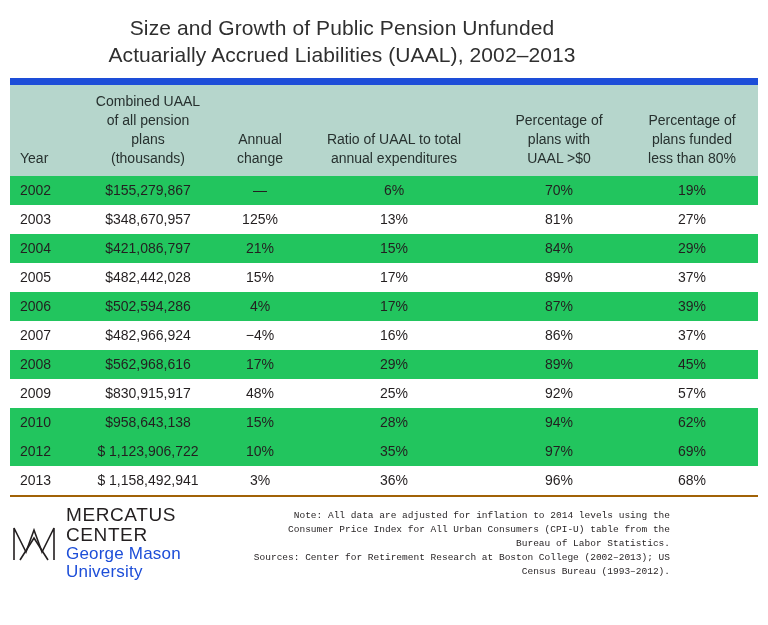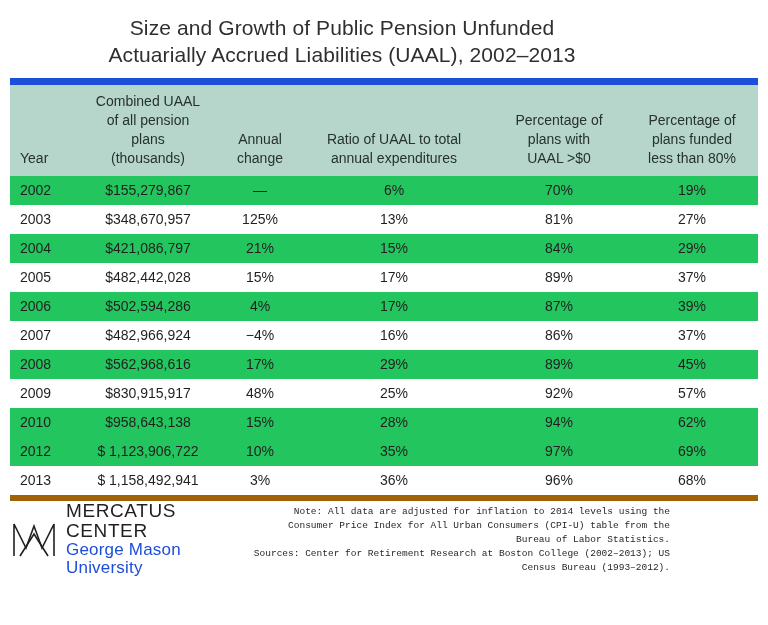--- a/index.html
+++ b/index.html
@@ -69,37 +69,37 @@
     text-align: left;
     padding-left: 10px;
   }
   table.data tbody tr.odd td {
     background: #22c55e;
   }
   table.data tbody tr.even td {
     background: #ffffff;
   }
   table.data tbody tr:last-child td {
-    border-bottom: 6px solid #a16207;
+    border-bottom: 2px solid #a16207;
   }
 
   
   col.c1 { width: 62px; }
   col.c2 { width: 152px; }
   col.c3 { width: 72px; }
   col.c4 { width: 196px; }
   col.c5 { width: 134px; }
   col.c6 { width: 132px; }
 
   
   .footer {
     display: flex;
     align-items: flex-start;
     justify-content: center;
-    padding: 0 14px 0 10px;
+    padding: 8px 14px 0 10px;
   }
   .brand {
     display: flex;
     align-items: center;
     gap: 8px;
   }
   .brand-logo {
     width: 48px;
     height: 42px;
     flex: 0 0 auto;

